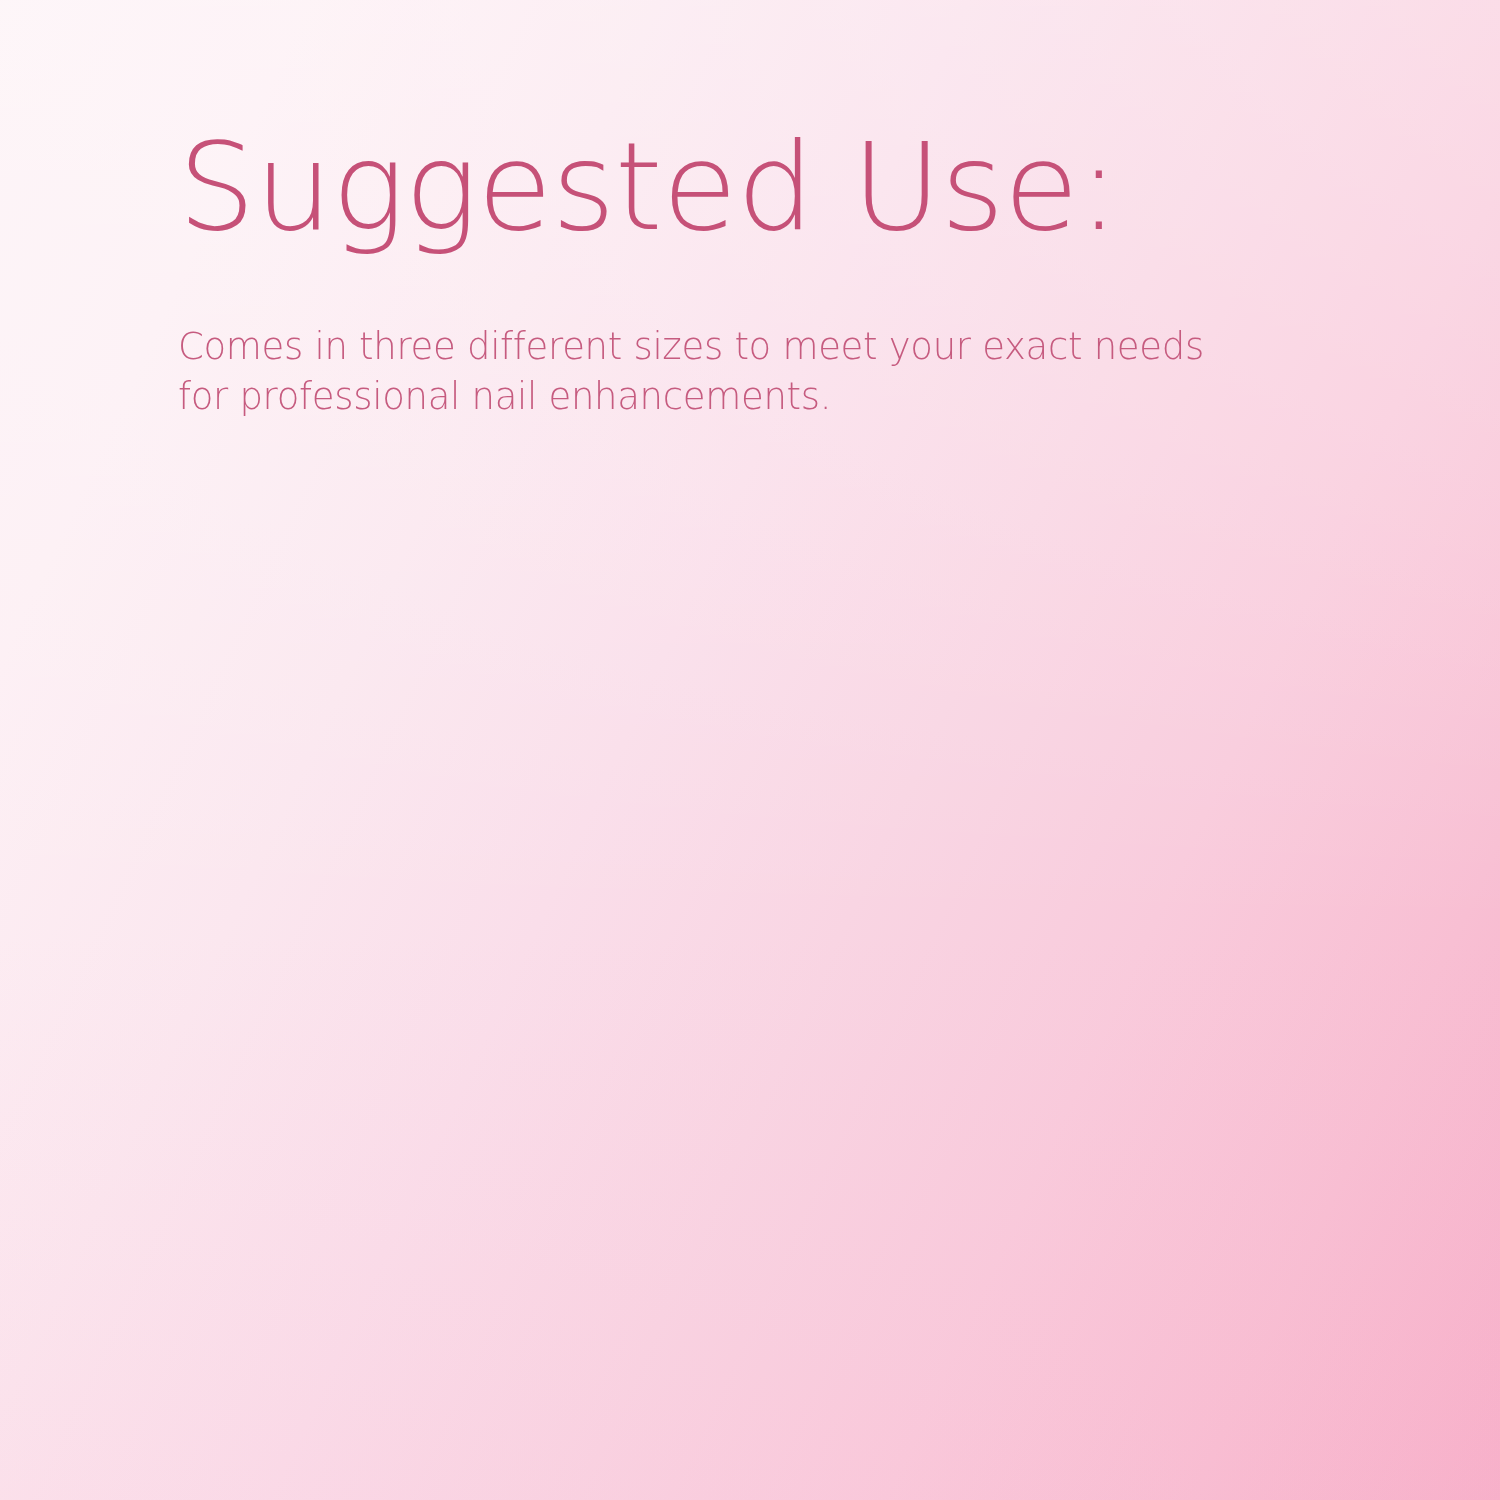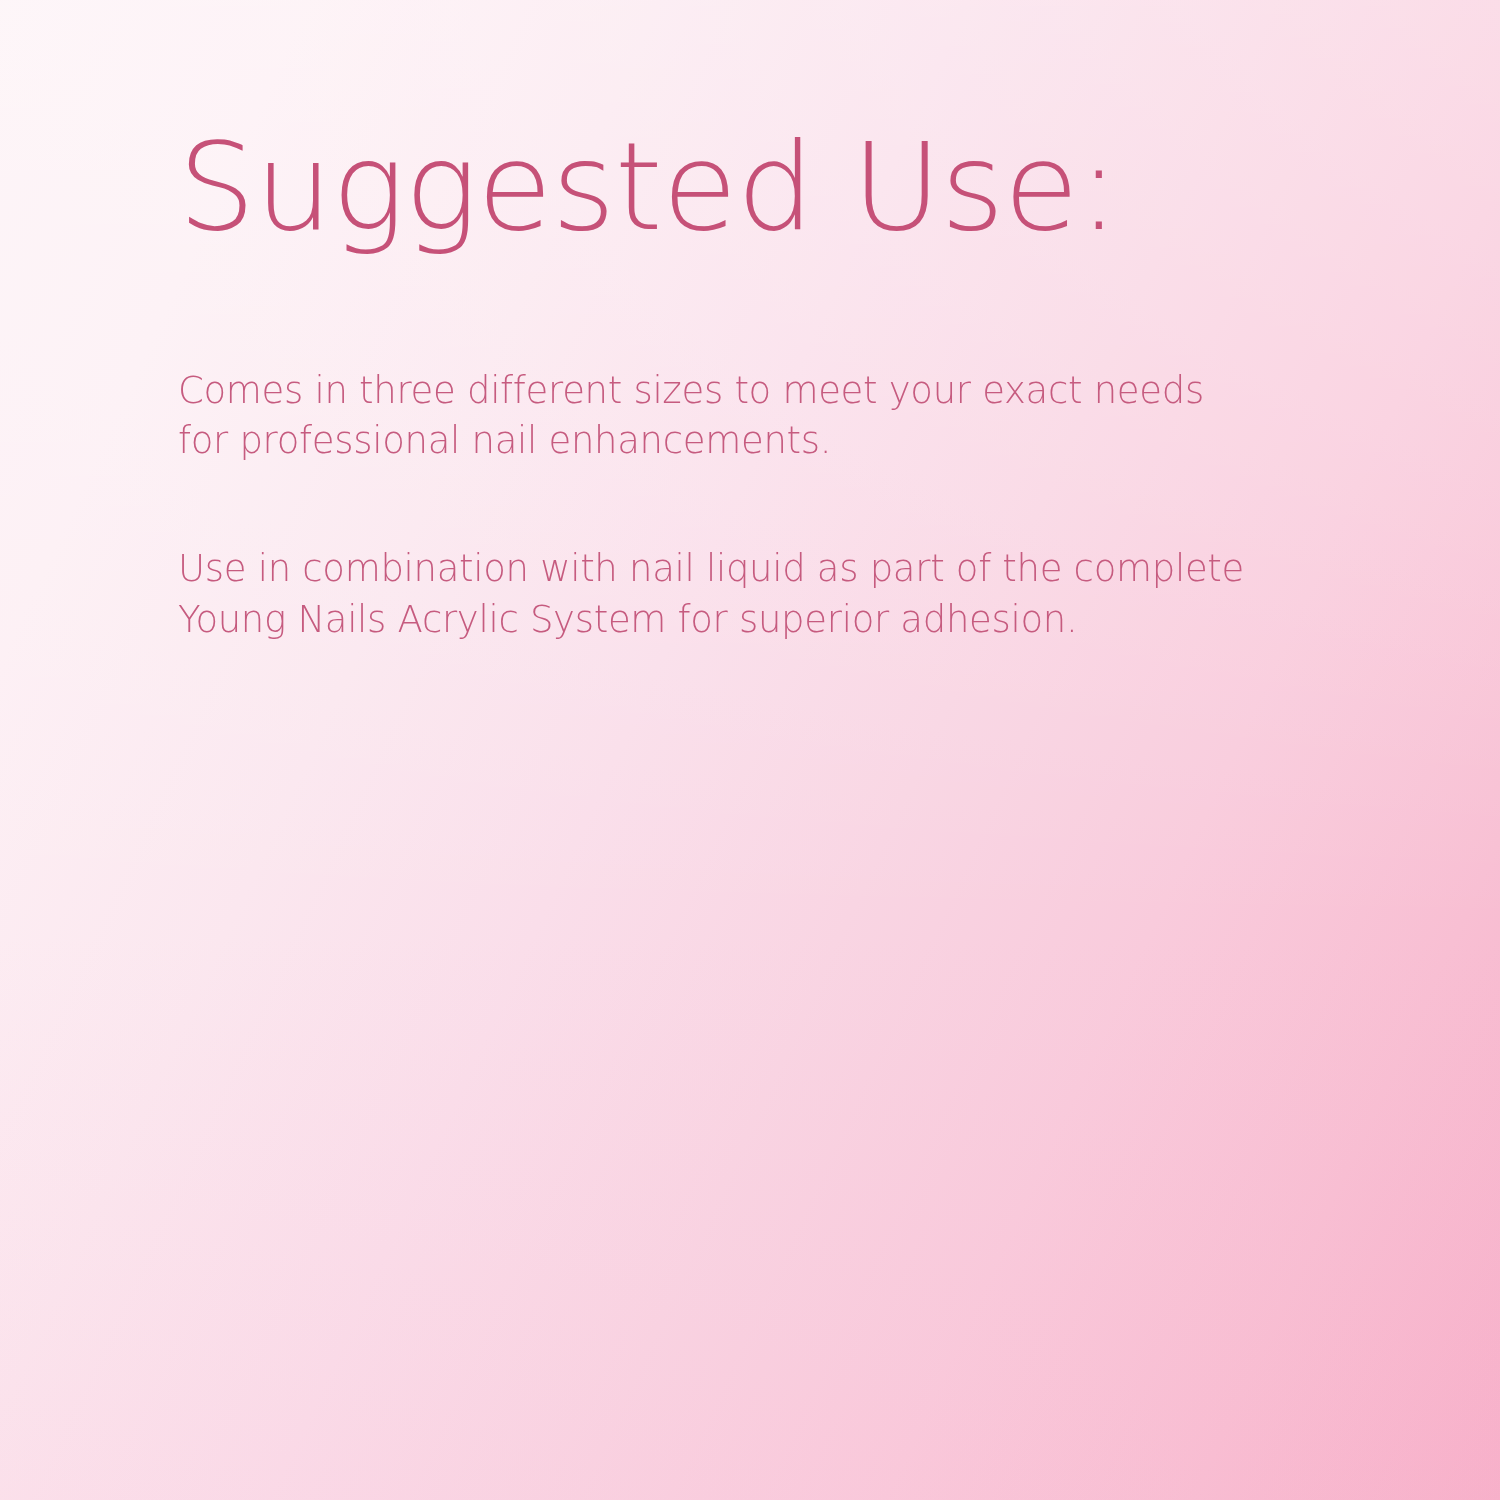--- a/index.html
+++ b/index.html
@@ -55,21 +55,21 @@
     z-index: 2;
   }
 
   .heading {
     font-family: "DejaVu Sans", sans-serif;
     font-size: 122px;
     font-weight: 300;
     line-height: 1.08;
     letter-spacing: -0.5px;
     color: #c65178;
-    margin: 0 0 112px 0;
+    margin: 0 0 68px 0;
     white-space: nowrap;
   }
 
   .body-block {
     font-family: "DejaVu Sans", sans-serif;
     font-size: 37px;
     font-weight: 300;
     line-height: 1.36;
     letter-spacing: -0.3px;
     color: #c65b7f;
@@ -84,16 +84,15 @@
 </head>
 <body>
 
 <div id="panel">
   <div id="content">
 
     <h1 class="heading">Suggested Use:</h1>
 
     <p class="body-block">Comes in three different sizes to meet your exact needs for professional nail enhancements.</p>
 
-    <p class="body-block">Use in combination with nail liquid as part of the complete Young Nails Acrylic System for superior adhesion.</p>
 
   </div>
 </div>
 
 </body></html>

